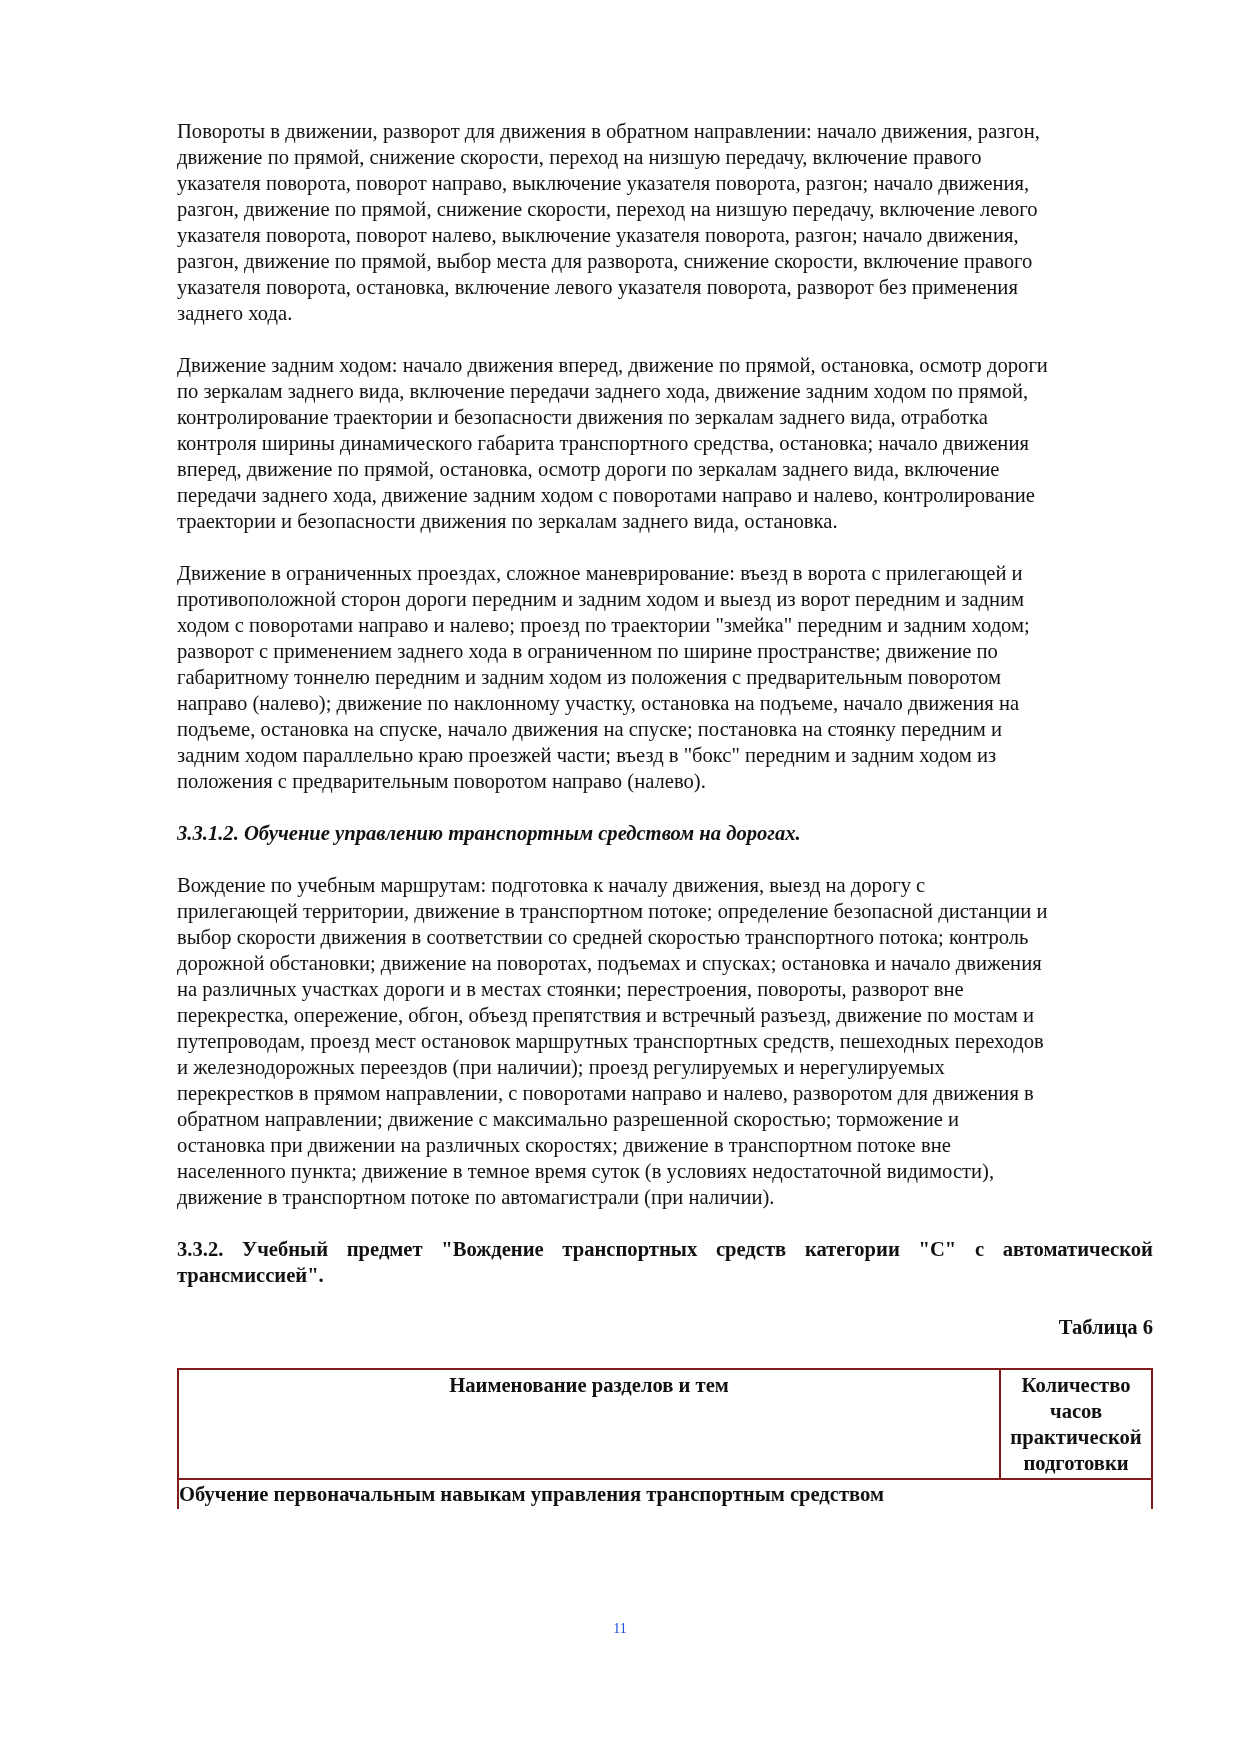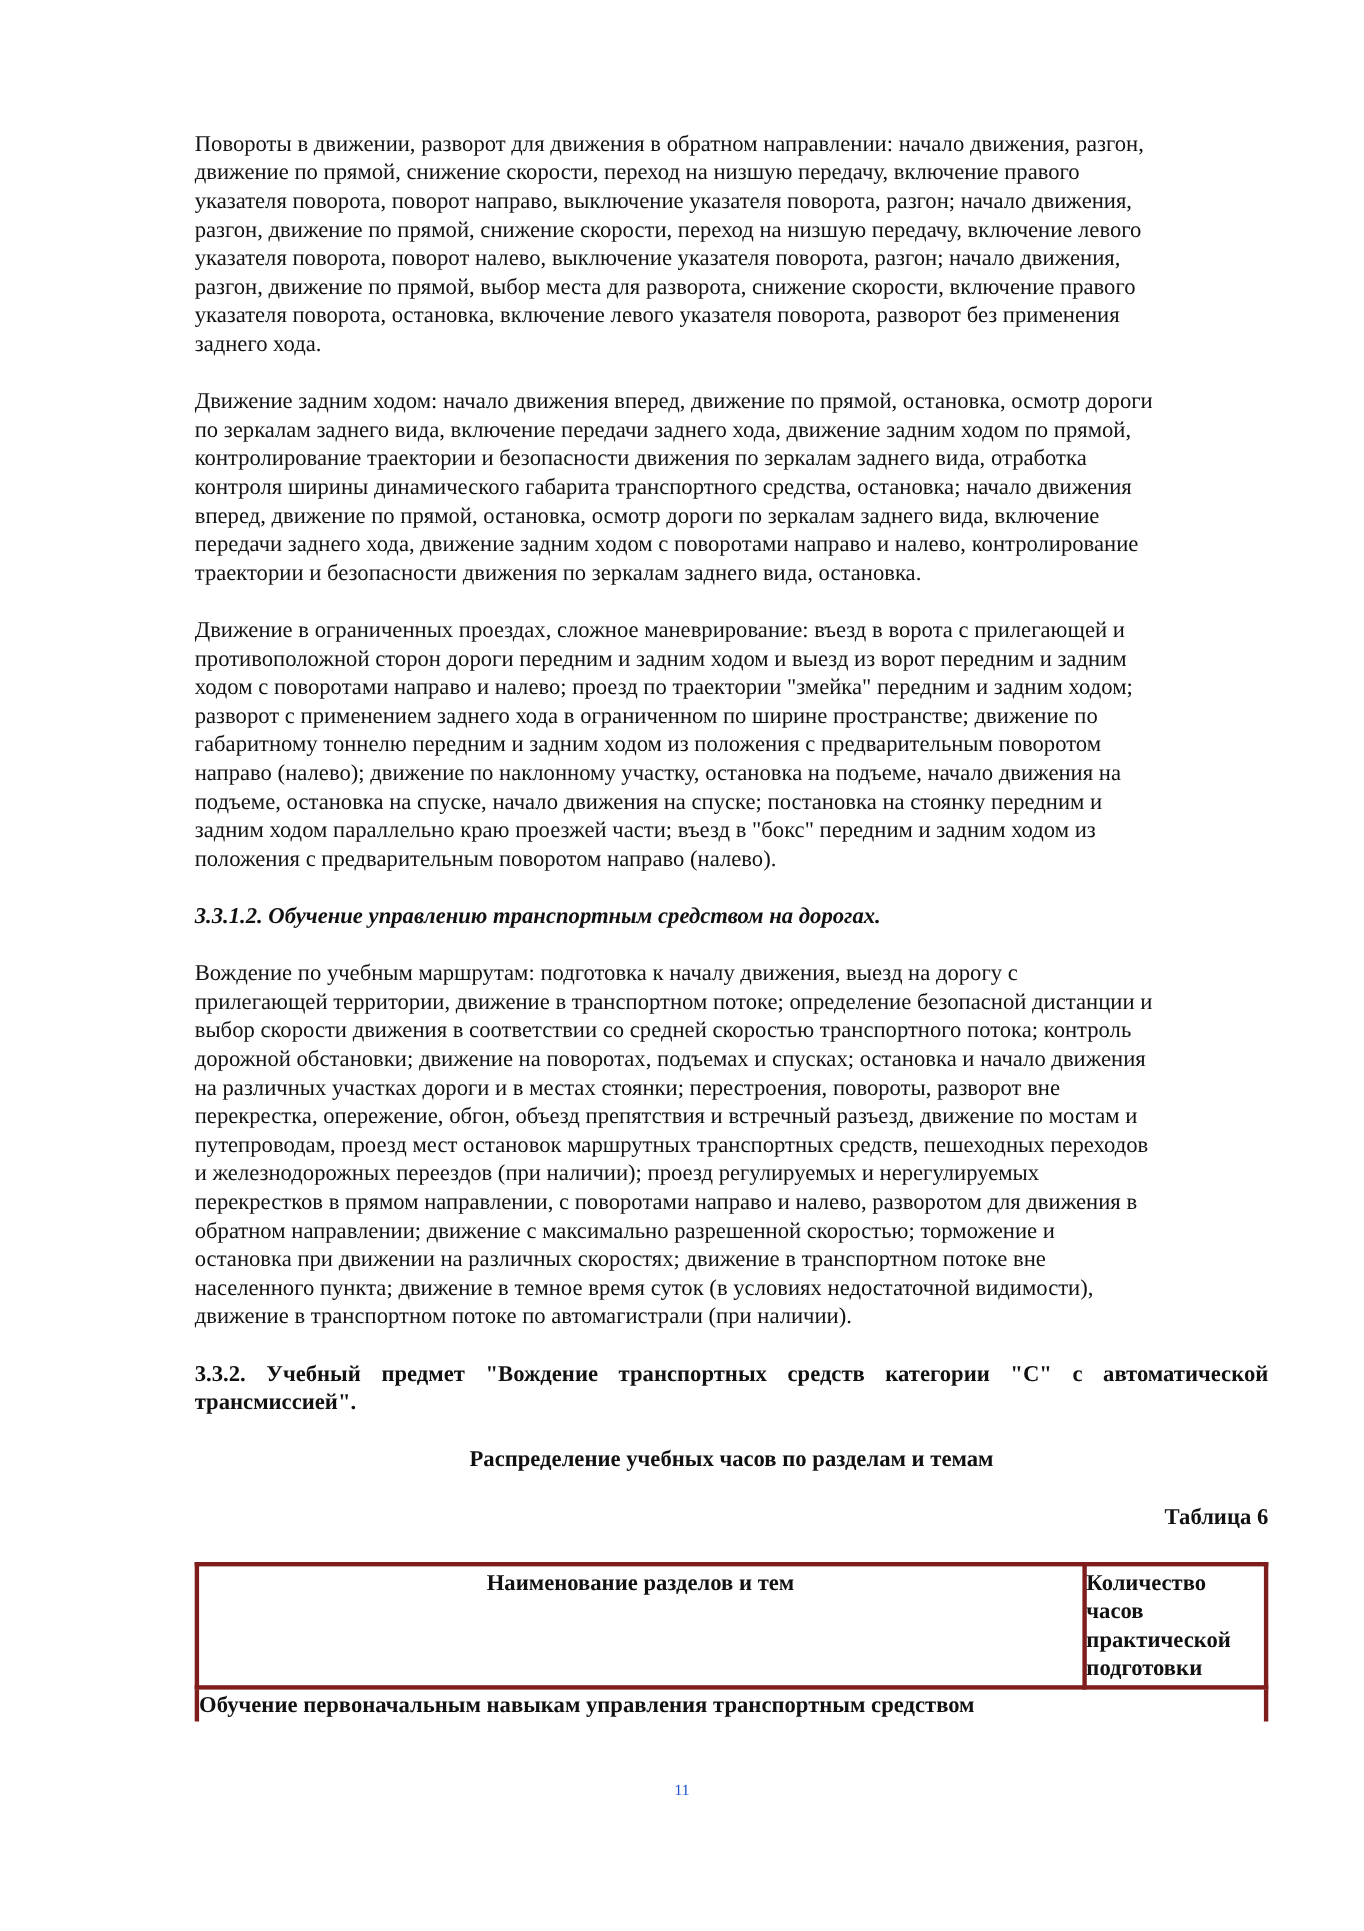--- a/index.html
+++ b/index.html
@@ -57,33 +57,33 @@
       margin: 8px 0 28px 0;
     }
     table.hours {
       border-collapse: collapse;
       width: 976px;
       font-size: 20.6px;
       line-height: 26px;
       font-weight: bold;
     }
     table.hours th, table.hours td {
-      border: 4px solid #7f1d1d;
+      border: 2px solid #7f1d1d;
       vertical-align: top;
       padding: 0;
     }
     table.hours th.name-col {
       width: 824px;
       text-align: center;
       padding-top: 2px;
     }
     table.hours th.hours-col {
       width: 150px;
-      text-align: left;
-      padding: 2px 12px 2px 0;
+      text-align: center;
+      padding: 2px 0 2px 0;
       height: 104px;
     }
     table.hours td.section-row {
       text-align: left;
       border-bottom: none;
       padding-top: 1px;
       height: 28px;
     }
     .page-number {
       position: absolute;
@@ -136,21 +136,20 @@
 путепроводам, проезд мест остановок маршрутных транспортных средств, пешеходных переходов
 и железнодорожных переездов (при наличии); проезд регулируемых и нерегулируемых
 перекрестков в прямом направлении, с поворотами направо и налево, разворотом для движения в
 обратном направлении; движение с максимально разрешенной скоростью; торможение и
 остановка при движении на различных скоростях; движение в транспортном потоке вне
 населенного пункта; движение в темное время суток (в условиях недостаточной видимости),
 движение в транспортном потоке по автомагистрали (при наличии).</p>
 
   <p class="heading-justify">3.3.2. Учебный предмет "Вождение транспортных средств категории "C" с автоматической трансмиссией".</p>
 
-  <p class="center-title">Распределение учебных часов по разделам и темам</p>
 
   <p class="table-label">Таблица 6</p>
 
   <table class="hours">
     <thead>
       <tr>
         <th class="name-col">Наименование разделов и тем</th>
         <th class="hours-col">Количество часов практической подготовки</th>
       </tr>
     </thead>

